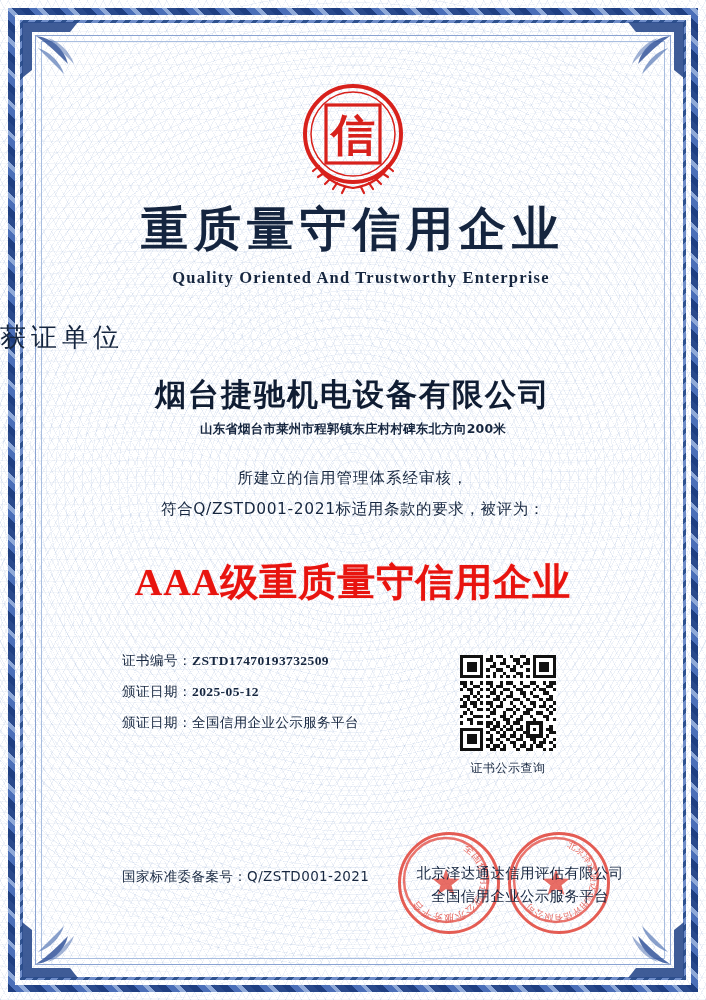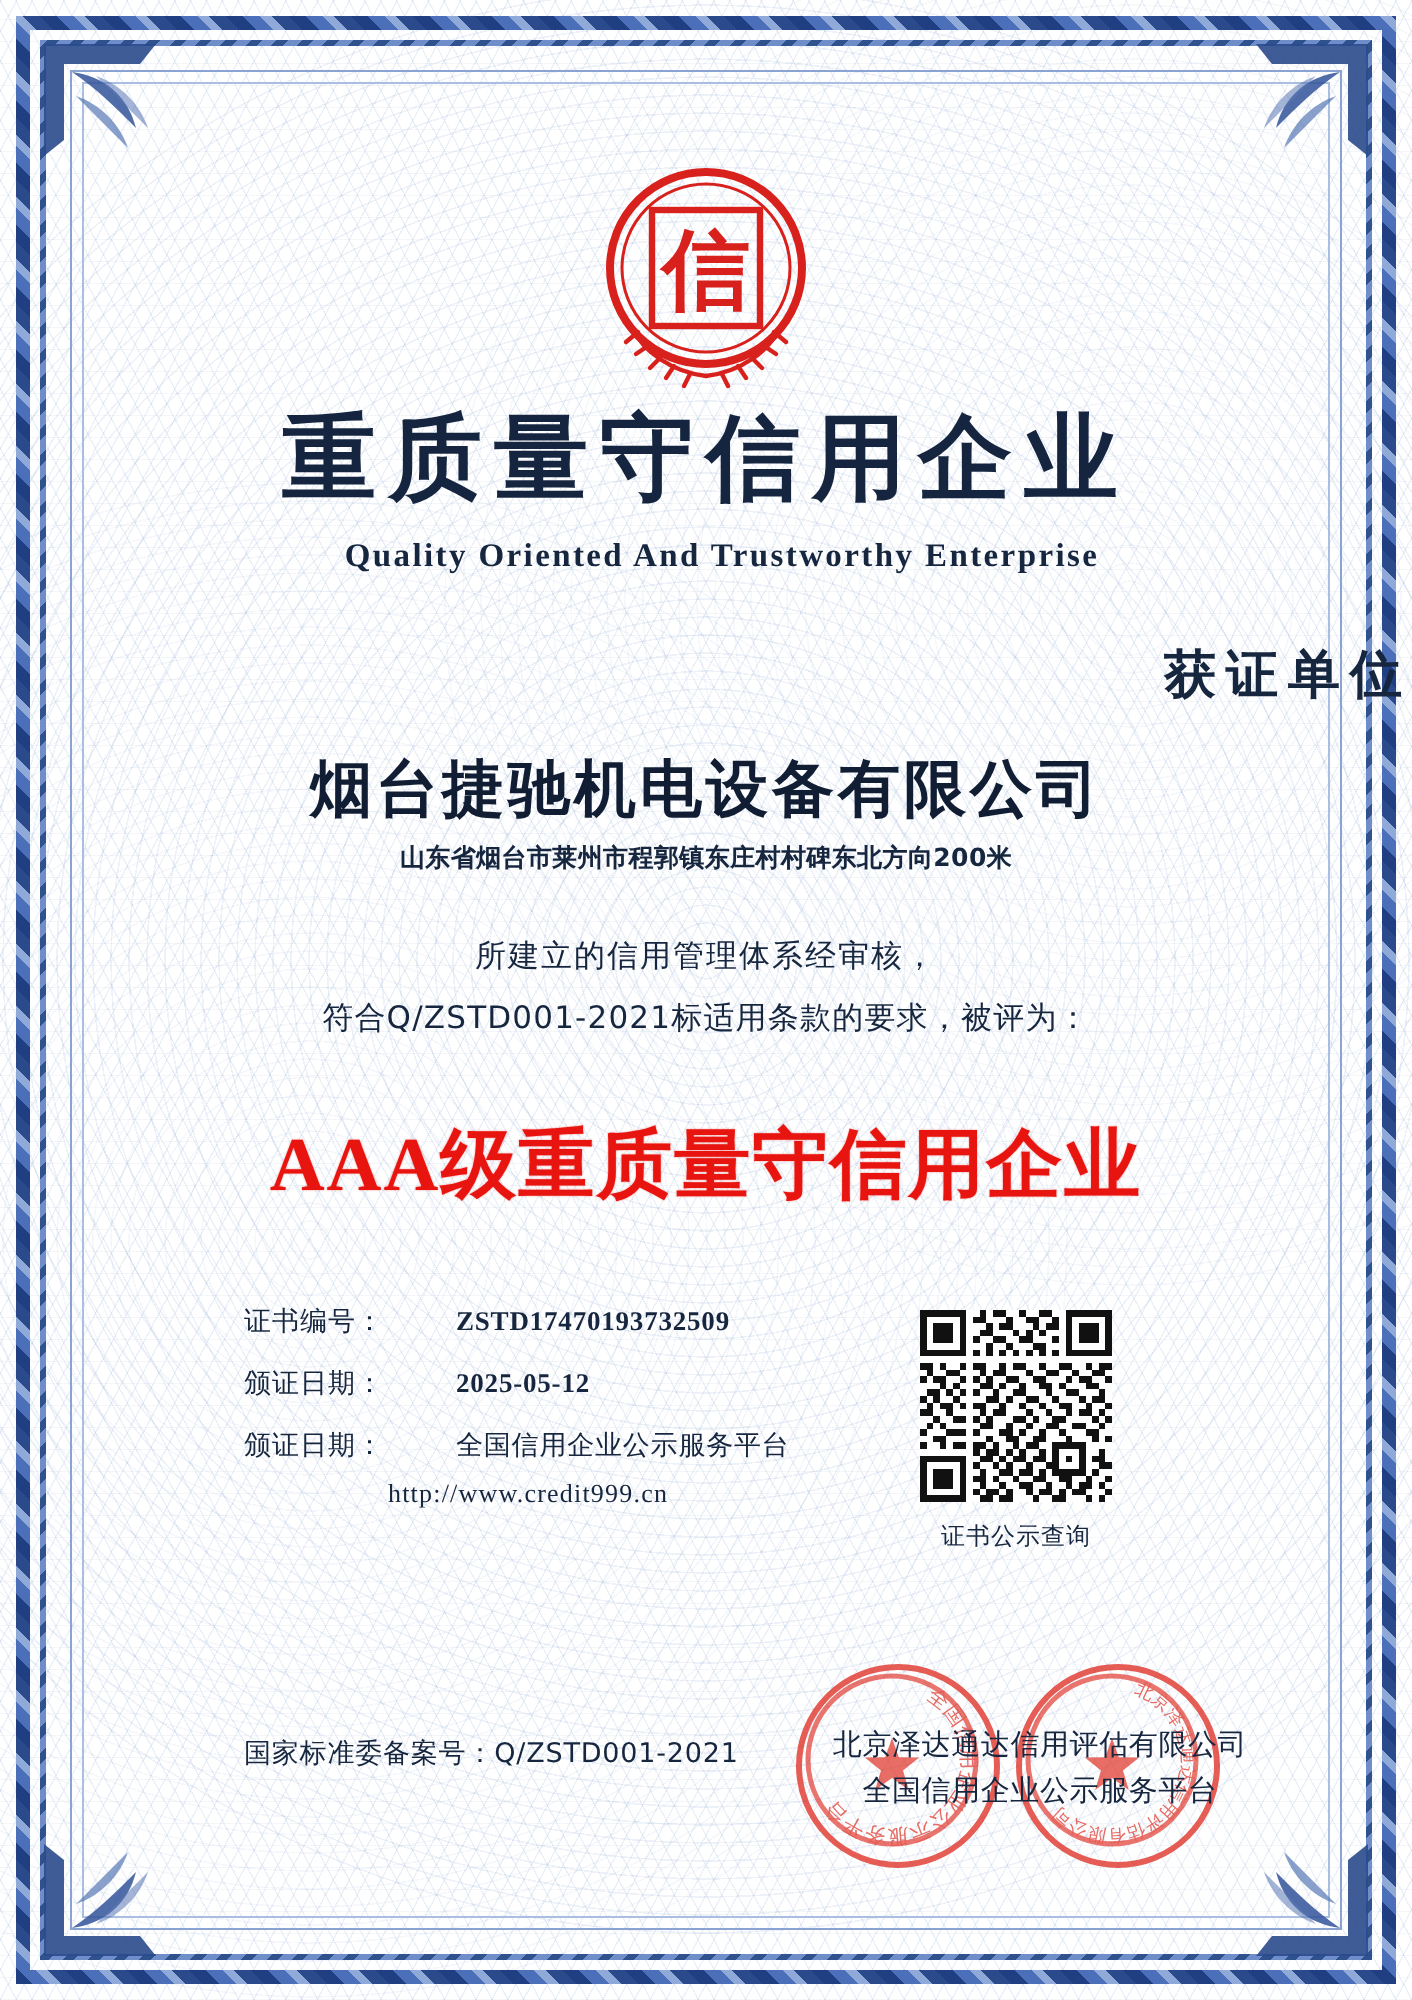--- a/index.html
+++ b/index.html
@@ -131,25 +131,25 @@
     color: #16263f;
     font-family: "Liberation Serif", serif;
     text-align: center;
   }
 
   .awardee-label {
     position: absolute;
     top: 320px;
     left: 0; right: 0;
     font-size: 26px;
-    font-weight: bold;
+    font-weight: normal;
     letter-spacing: 5px;
     color: #16263f;
     font-family: "DejaVu Sans", sans-serif;
-    text-align: right;
+    text-align: left;
   }
   .awardee-name {
     position: absolute;
     top: 374px;
     left: 0; right: 0;
     font-size: 31px;
     font-weight: bold;
     letter-spacing: 2px;
     color: #101d33;
     font-family: "DejaVu Sans", sans-serif;
@@ -210,21 +210,20 @@
     text-align: left;
   }
   .detail-row {
     display: flex;
     align-items: baseline;
     margin-bottom: 13px;
     font-size: 13.5px;
     color: #16263f;
     font-family: "DejaVu Sans", sans-serif;
     letter-spacing: 0.5px;
-    gap: 36px;
   }
   .detail-label {
     white-space: nowrap;
   }
   .detail-value {
     white-space: nowrap;
     font-family: "Liberation Serif", serif;
     font-weight: bold;
     letter-spacing: 0.4px;
   }
@@ -378,21 +377,20 @@
       <span class="detail-value">ZSTD17470193732509</span>
     </div>
     <div class="detail-row">
       <span class="detail-label">颁证日期：</span>
       <span class="detail-value">2025-05-12</span>
     </div>
     <div class="detail-row">
       <span class="detail-label">颁证日期：</span>
       <span class="detail-value cn">全国信用企业公示服务平台</span>
     </div>
-    <div class="detail-url">http://www.credit999.cn</div>
   </div>
 
   <div class="qr-box">
     <svg width="96" height="96" viewBox="0 0 29 29" shape-rendering="crispEdges">
       <rect width="29" height="29" fill="#ffffff"></rect>
       <g fill="#111111">
 
         <rect x="0" y="0" width="7" height="1"></rect>
           <rect x="0" y="6" width="7" height="1"></rect>
         <rect x="0" y="0" width="1" height="7"></rect>

